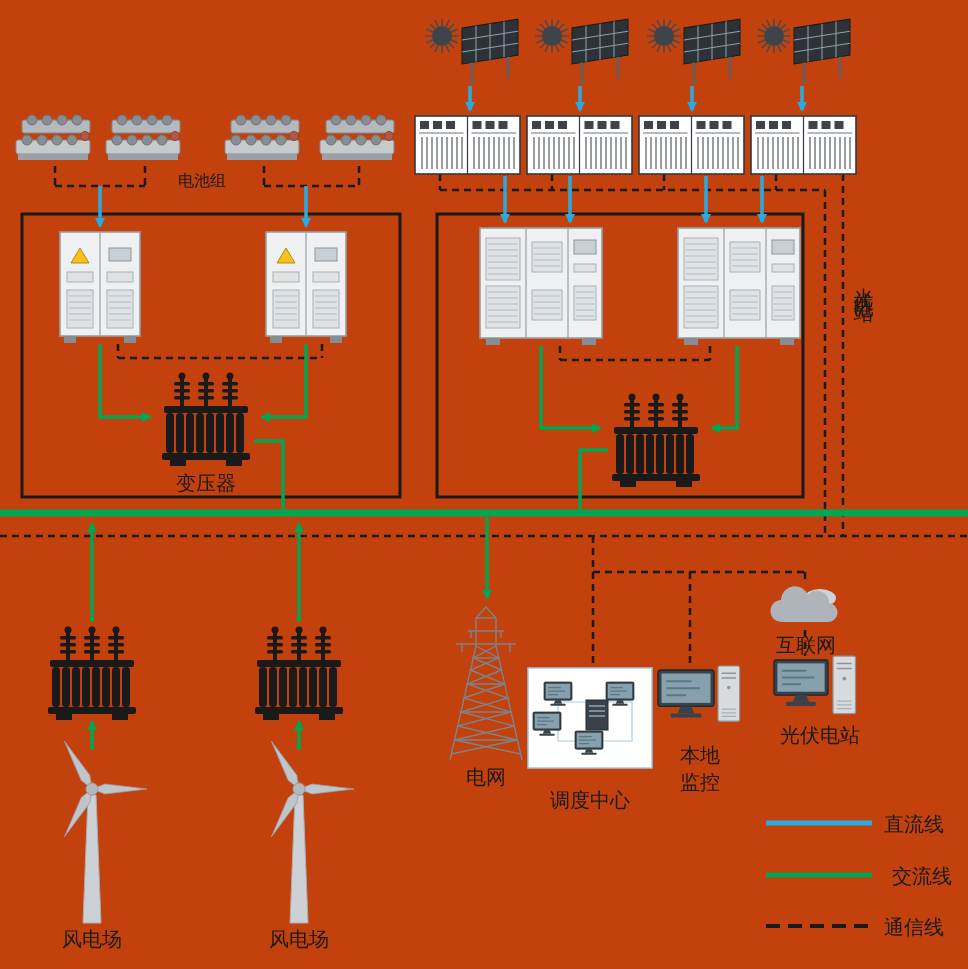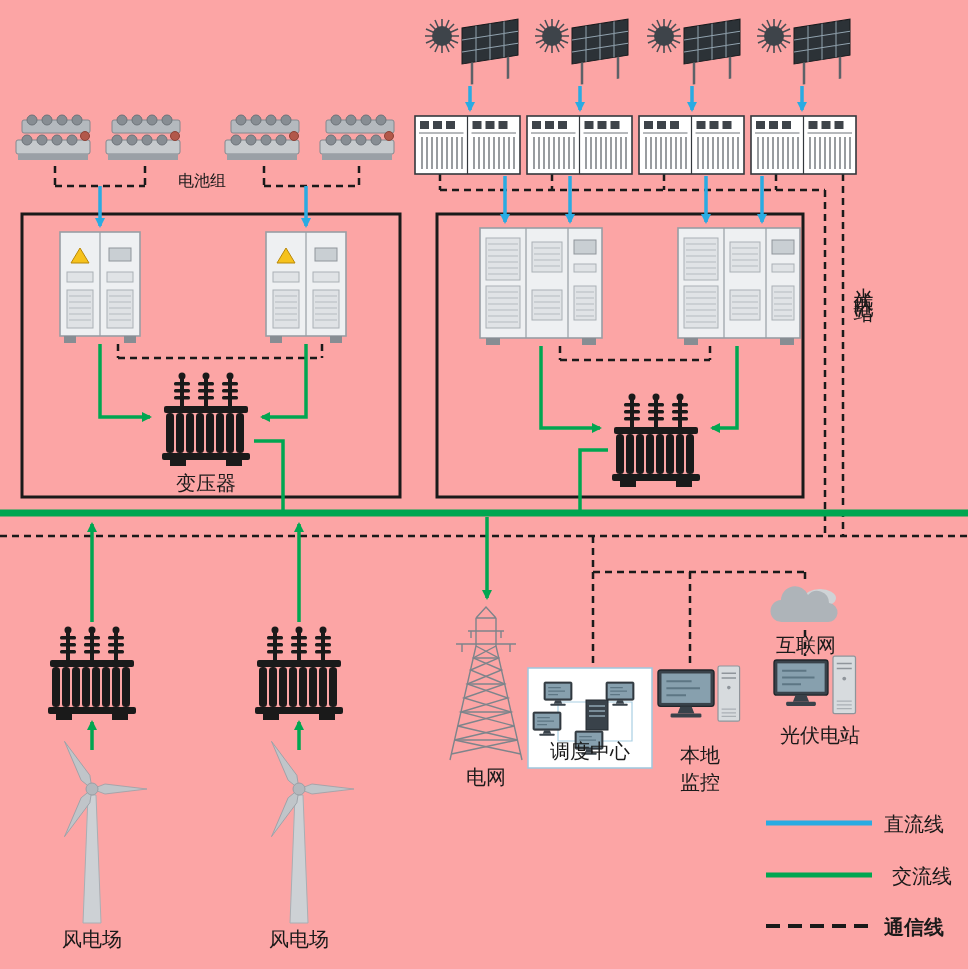--- a/index.html
+++ b/index.html
@@ -1,16 +1,16 @@
 <!DOCTYPE html>
 <html><head>
 <meta charset="utf-8">
 <style>
   html,body{margin:0;padding:0;background:#ffffff;}
-  .stage{position:relative;width:968px;height:969px;background:#fca5a5;
+  .stage{position:relative;width:968px;height:969px;background:#c2410c;
          font-family:"Liberation Sans","DejaVu Sans",sans-serif;overflow:hidden;}
   .stage svg{position:absolute;left:0;top:0;}
   .lbl{position:absolute;color:#1a1a1a;font-size:20px;text-align:center;line-height:1.35;}
   .lbl-sm{font-size:16px;}
   .lbl-v{writing-mode:vertical-rl;letter-spacing:5px;}
   .legend-lbl{font-size:20px;text-align:left;}
 </style>
 </head>
 <body>
 
@@ -277,25 +277,25 @@
     <line x1="766" y1="926" x2="872" y2="926" stroke="#1a1a1a" stroke-width="4" stroke-dasharray="14 8"></line>
   </g>
 </svg>
 
 <div class="lbl lbl-sm" style="left:162px;top:170px;width:80px;">电池组</div>
 <div class="lbl" style="left:160px;top:470px;width:92px;">变压器</div>
 <div class="lbl lbl-v" style="left:850px;top:222px;height:120px;">光伏电站</div>
 <div class="lbl" style="left:48px;top:926px;width:88px;">风电场</div>
 <div class="lbl" style="left:255px;top:926px;width:88px;">风电场</div>
 <div class="lbl" style="left:442px;top:764px;width:88px;">电网</div>
-<div class="lbl" style="left:544px;top:738px;width:92px;">调度中心</div>
+<div class="lbl" style="left:544px;top:787px;width:92px;">调度中心</div>
 <div class="lbl" style="left:664px;top:742px;width:56px;text-align:right;">
   <div>本地</div>
   <div>监控</div>
 </div>
 <div class="lbl" style="left:776px;top:632px;width:60px;font-family:Liberation Serif, serif;">互联网</div>
 <div class="lbl" style="left:770px;top:722px;width:100px;">光伏电站</div>
 
 <div class="lbl legend-lbl" style="left:884px;top:811px;width:80px;">直流线</div>
 <div class="lbl legend-lbl" style="left:892px;top:863px;width:80px;">交流线</div>
-<div class="lbl legend-lbl" style="left:884px;top:914px;width:80px;font-weight:bold;">通信线</div>
+<div class="lbl legend-lbl" style="left:884px;top:914px;width:80px;">通信线</div>
 
 </div>
 
 </body></html>

